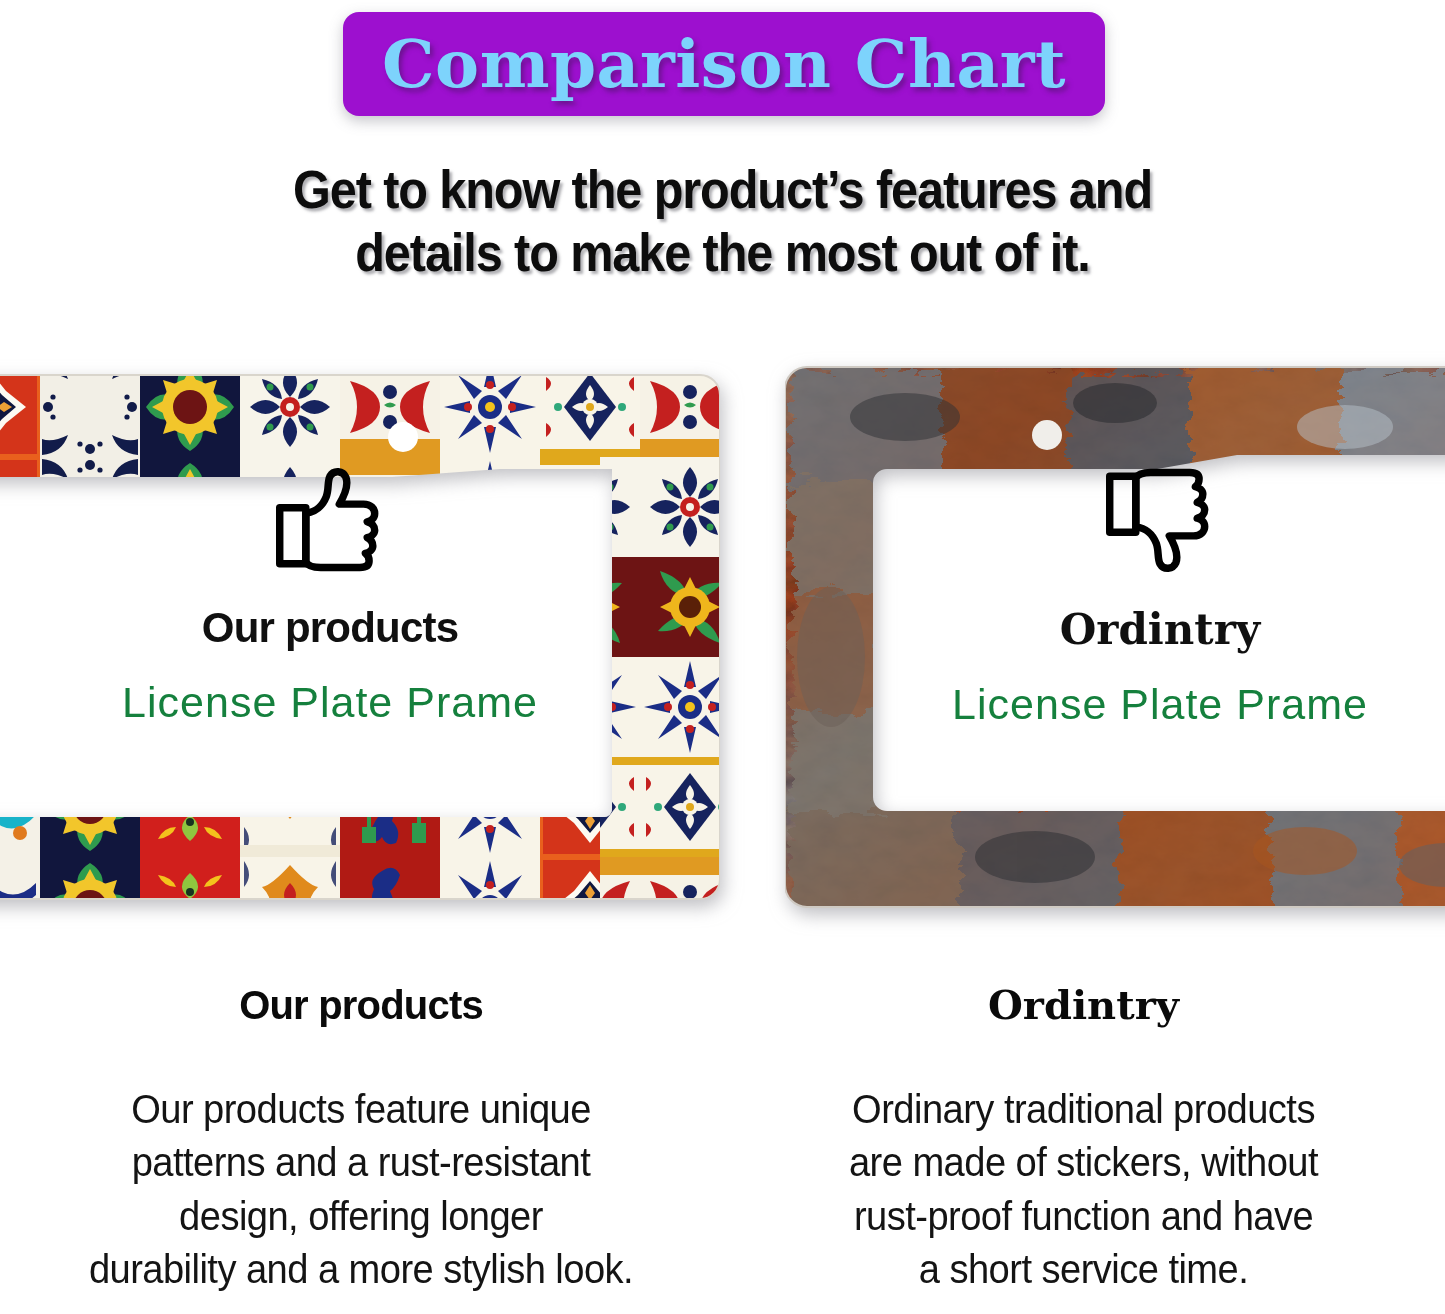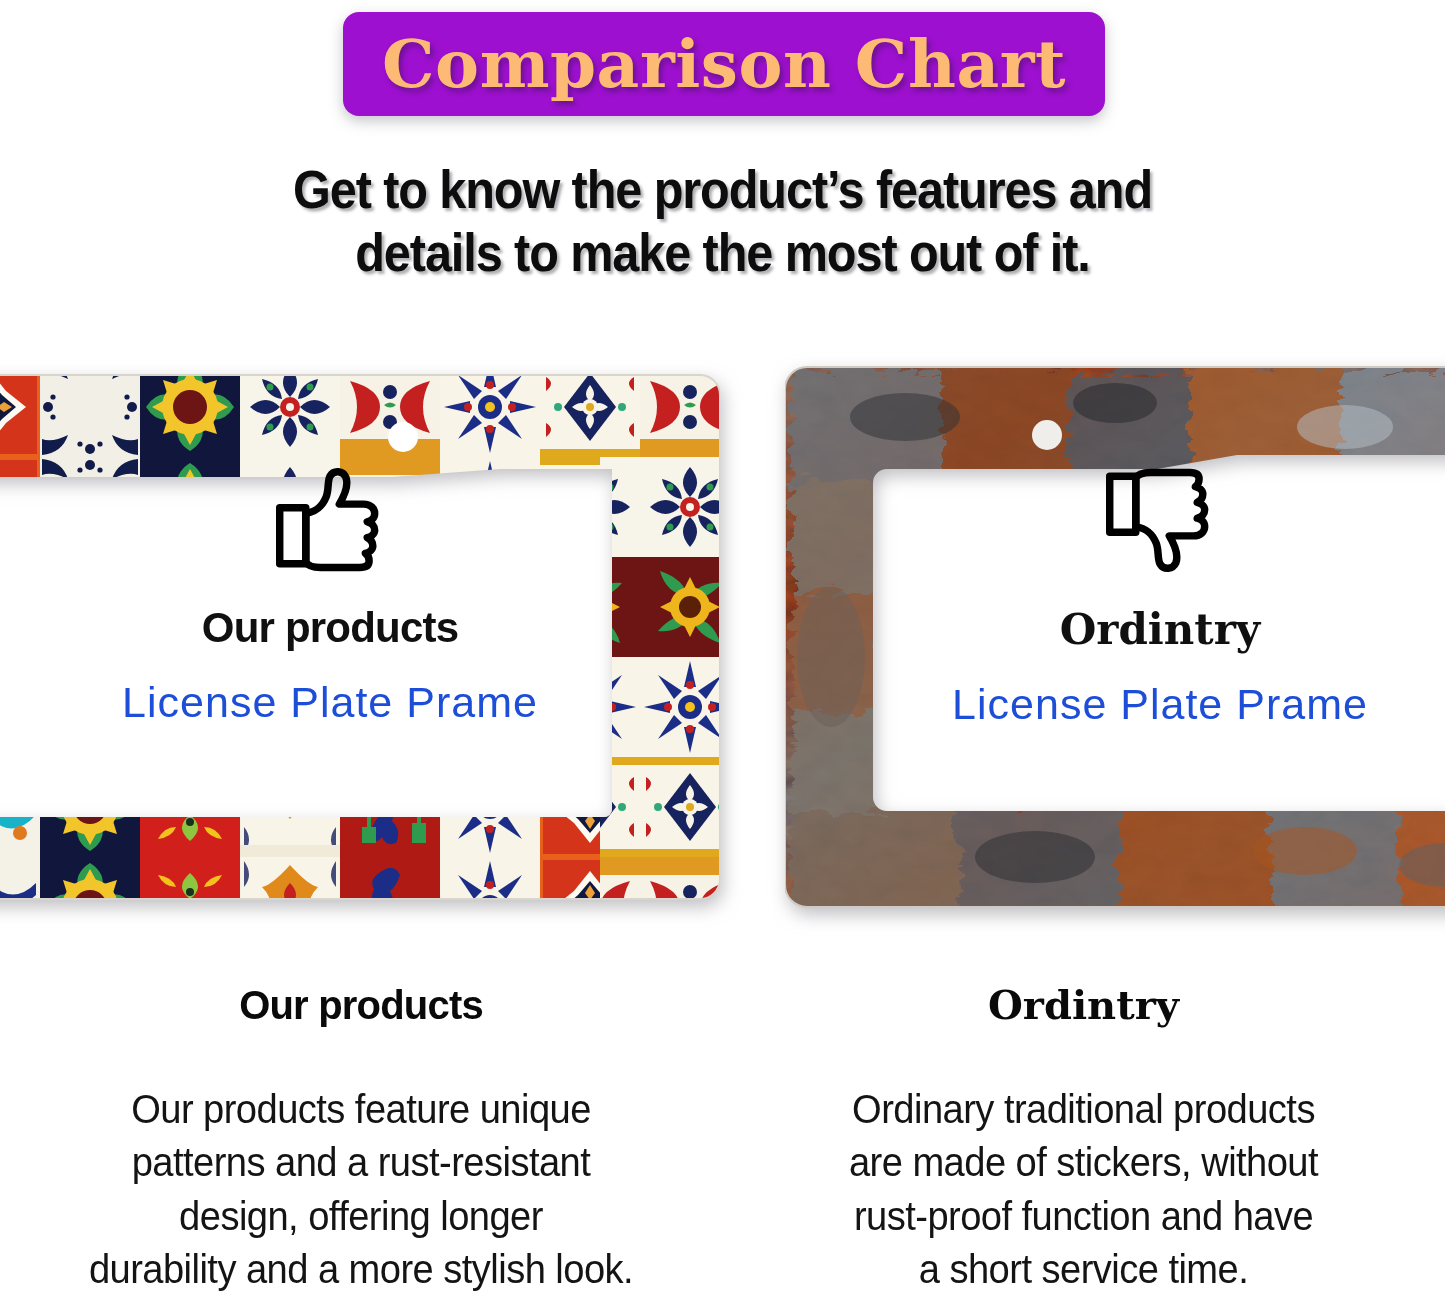--- a/index.html
+++ b/index.html
@@ -22,21 +22,21 @@
     background:#9d10cf;
     border-radius:16px;
     box-shadow:0 5px 14px rgba(120,120,130,0.42);
     display:flex; align-items:center; justify-content:center;
   }
   #title-banner-text{
     font-family:"DejaVu Serif", serif;
     font-weight:bold;
     font-size:66px;
     line-height:1;
-    color:#fdba74;
+    color:#7dd3fc;
     letter-spacing:0.5px;
     text-shadow:3px 4px 5px rgba(70,20,95,0.55);
     white-space:nowrap;
   }
 
   #subtitle{
     position:absolute; left:0; top:158px; width:1445px;
     text-align:center;
     font-family:"Liberation Sans", sans-serif;
     font-weight:bold;
@@ -88,21 +88,21 @@
   }
   .brand-label.sans{ font-family:"Liberation Sans", sans-serif; font-weight:bold; letter-spacing:-0.8px; }
   .brand-label.serif{ font-family:"DejaVu Serif", serif; font-weight:bold; letter-spacing:0px; }
 
   .product-sub{
     margin-top:32px;
     font-family:"Liberation Sans", sans-serif;
     font-weight:300;
     font-size:43px; line-height:1;
     letter-spacing:1px;
-    color:#1d4ed8; white-space:nowrap;
+    color:#15803d; white-space:nowrap;
   }
 
   
   #description-row{
     position:absolute; left:0; top:985px; width:1445px; height:329px;
   }
   .desc-col{ position:absolute; top:0; }
   #desc-col-ours{ left:0px; width:722px; }
   #desc-col-ordinary{ left:722px; width:723px; }
 

